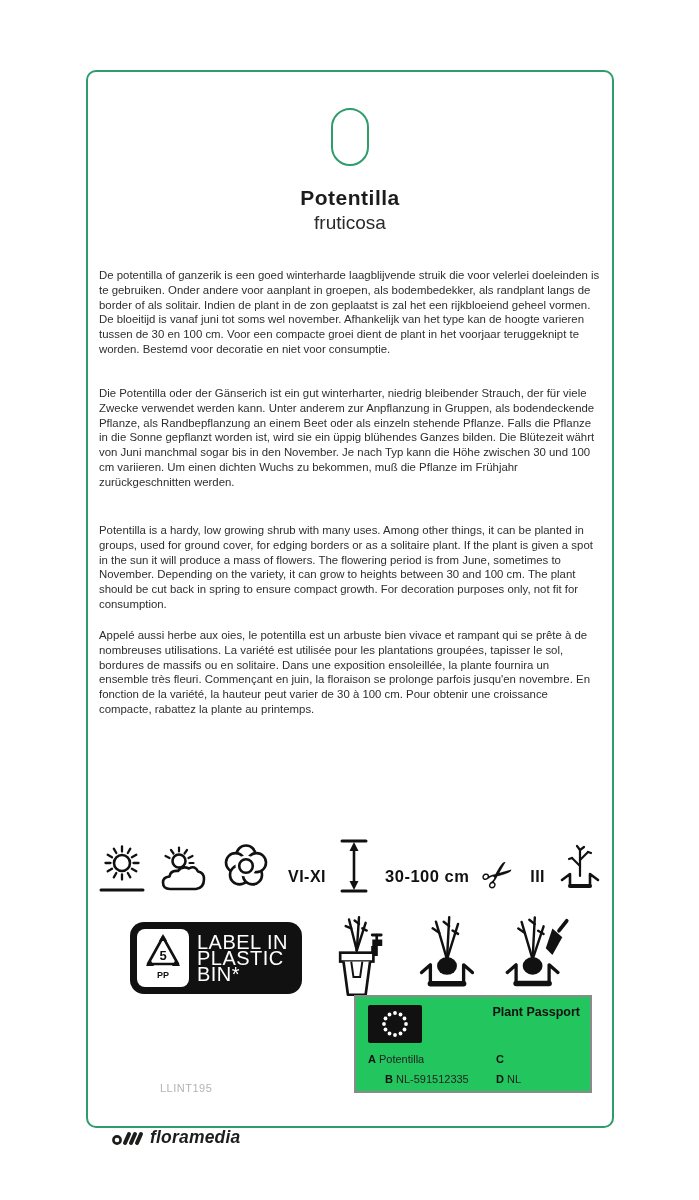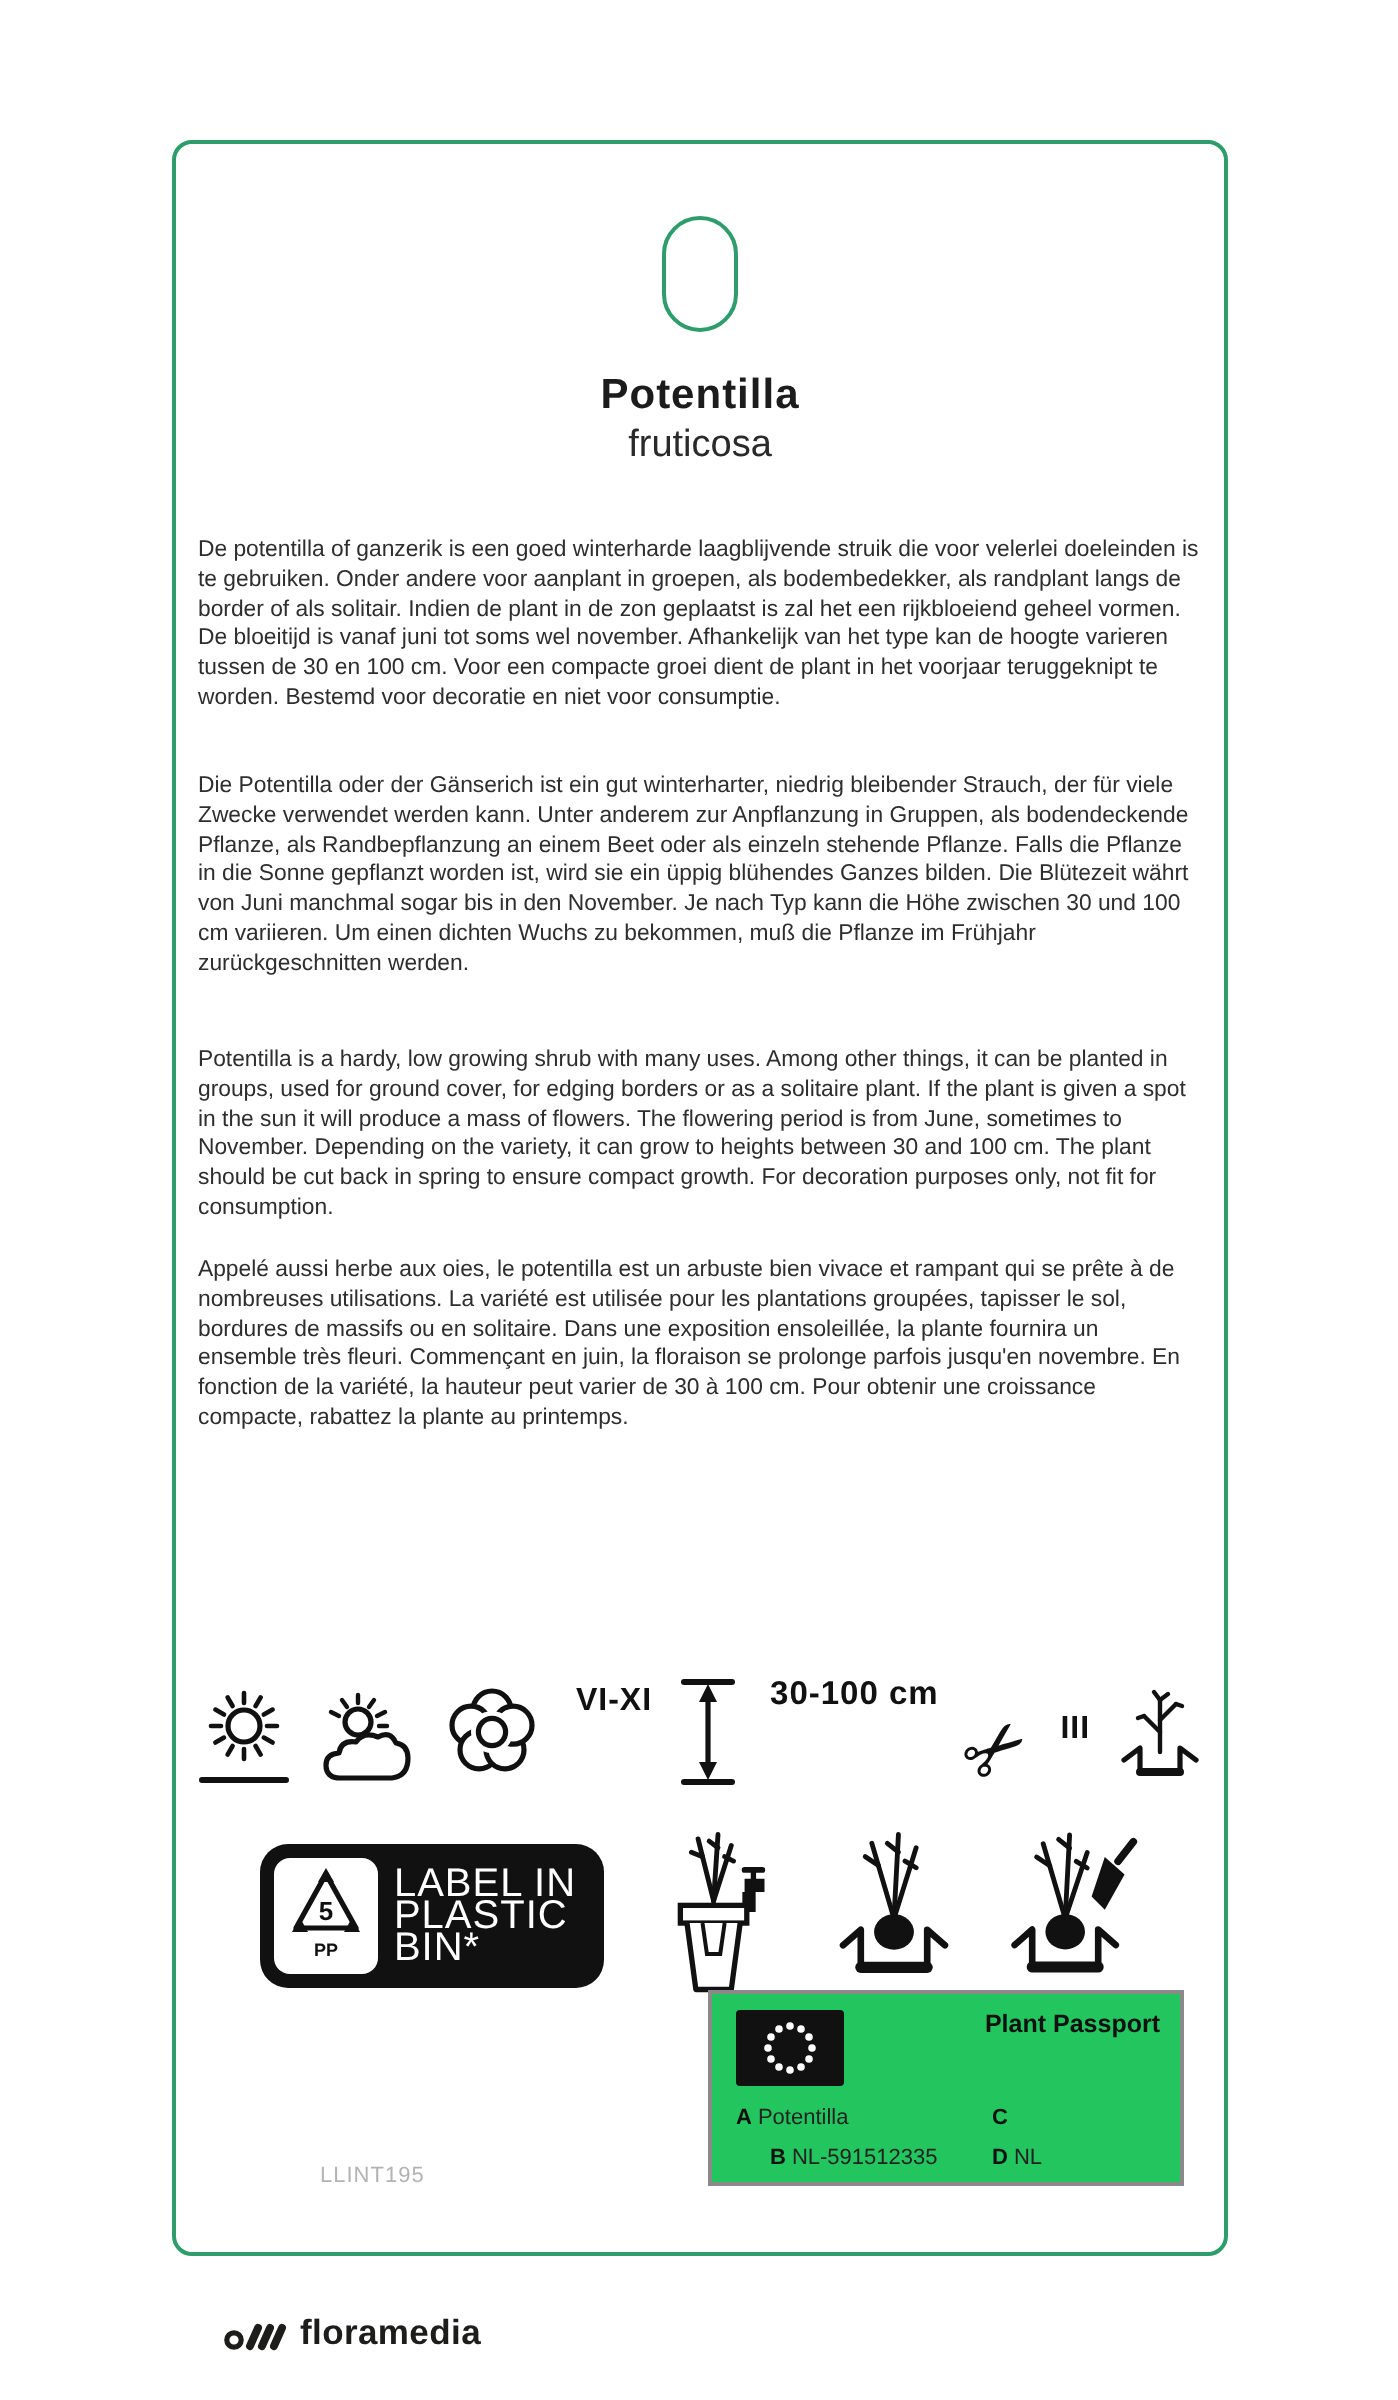--- a/index.html
+++ b/index.html
@@ -19,21 +19,21 @@
 
   .para { position:absolute; left:11px; width:502px; text-align:left;
           font-size:11.4px; line-height:14.8px; color:#2e2e2e; }
   .para.nl { top:196px; }
   .para.de { top:314px; }
   .para.en { top:451px; }
   .para.fr { top:556px; }
 
   .icon-row { position:absolute; top:758px; left:0; width:100%; height:64px;
               display:flex; justify-content:center; align-items:flex-end; gap:13px; }
-  .icon-item { display:flex; gap:16px; }
+  .icon-item { display:flex; align-items:flex-end; gap:16px; }
   .icon-label { font-size:16px; font-weight:bold; color:#111; padding-bottom:8px; letter-spacing:.5px; }
   .icon-label.cm { font-size:16.5px; }
   svg .ln { stroke:#111; fill:none; stroke-linecap:round; }
   .scissors { display:inline-block; font-size:38px; line-height:1; color:#111;
               transform:rotate(-38deg); font-family:"DejaVu Sans", sans-serif; }
 
   .row2 { position:absolute; top:832px; left:0; width:100%; height:96px;
           display:flex; justify-content:center; align-items:flex-end; gap:26px; }
   .plastic-badge { display:flex; align-items:center; gap:8px; background:#111;
                    border-radius:14px; padding:7px 14px 7px 7px; height:72px; margin-bottom:6px; }
@@ -46,21 +46,21 @@
               border:2px solid #8a8a8a; background:#22c55e; }
   .passport-title { position:absolute; top:8px; right:10px; font-size:12.5px; font-weight:bold; color:#111; }
   .eu-flag { position:absolute; top:8px; left:12px; }
   .pp-row { position:absolute; font-size:11px; color:#222; }
   .pp-label { font-weight:bold; margin-right:3px; color:#111; }
   .pp-a { left:12px; top:56px; } .pp-b { left:12px; top:76px;padding-left:17px; }
   .pp-c { left:140px; top:56px; } .pp-d { left:140px; top:76px; }
 
   .footer-code { position:absolute; left:72px; top:1010px; font-size:11px;
                  color:#b3b3b3; letter-spacing:.5px; }
-  .brand-row { position:absolute; left:24px; top:1084px; display:flex; align-items:flex-start; gap:4px; }
+  .brand-row { position:absolute; left:24px; top:1054px; display:flex; align-items:flex-end; gap:4px;font-style:italic; }
   .brand-name { font-size:17.5px; font-weight:bold; color:#1d1d1b; letter-spacing:.2px; }
 </style>
 </head>
 <body>
 
 <div class="page">
   <div class="card">
 
     <div class="hole"></div>
 

